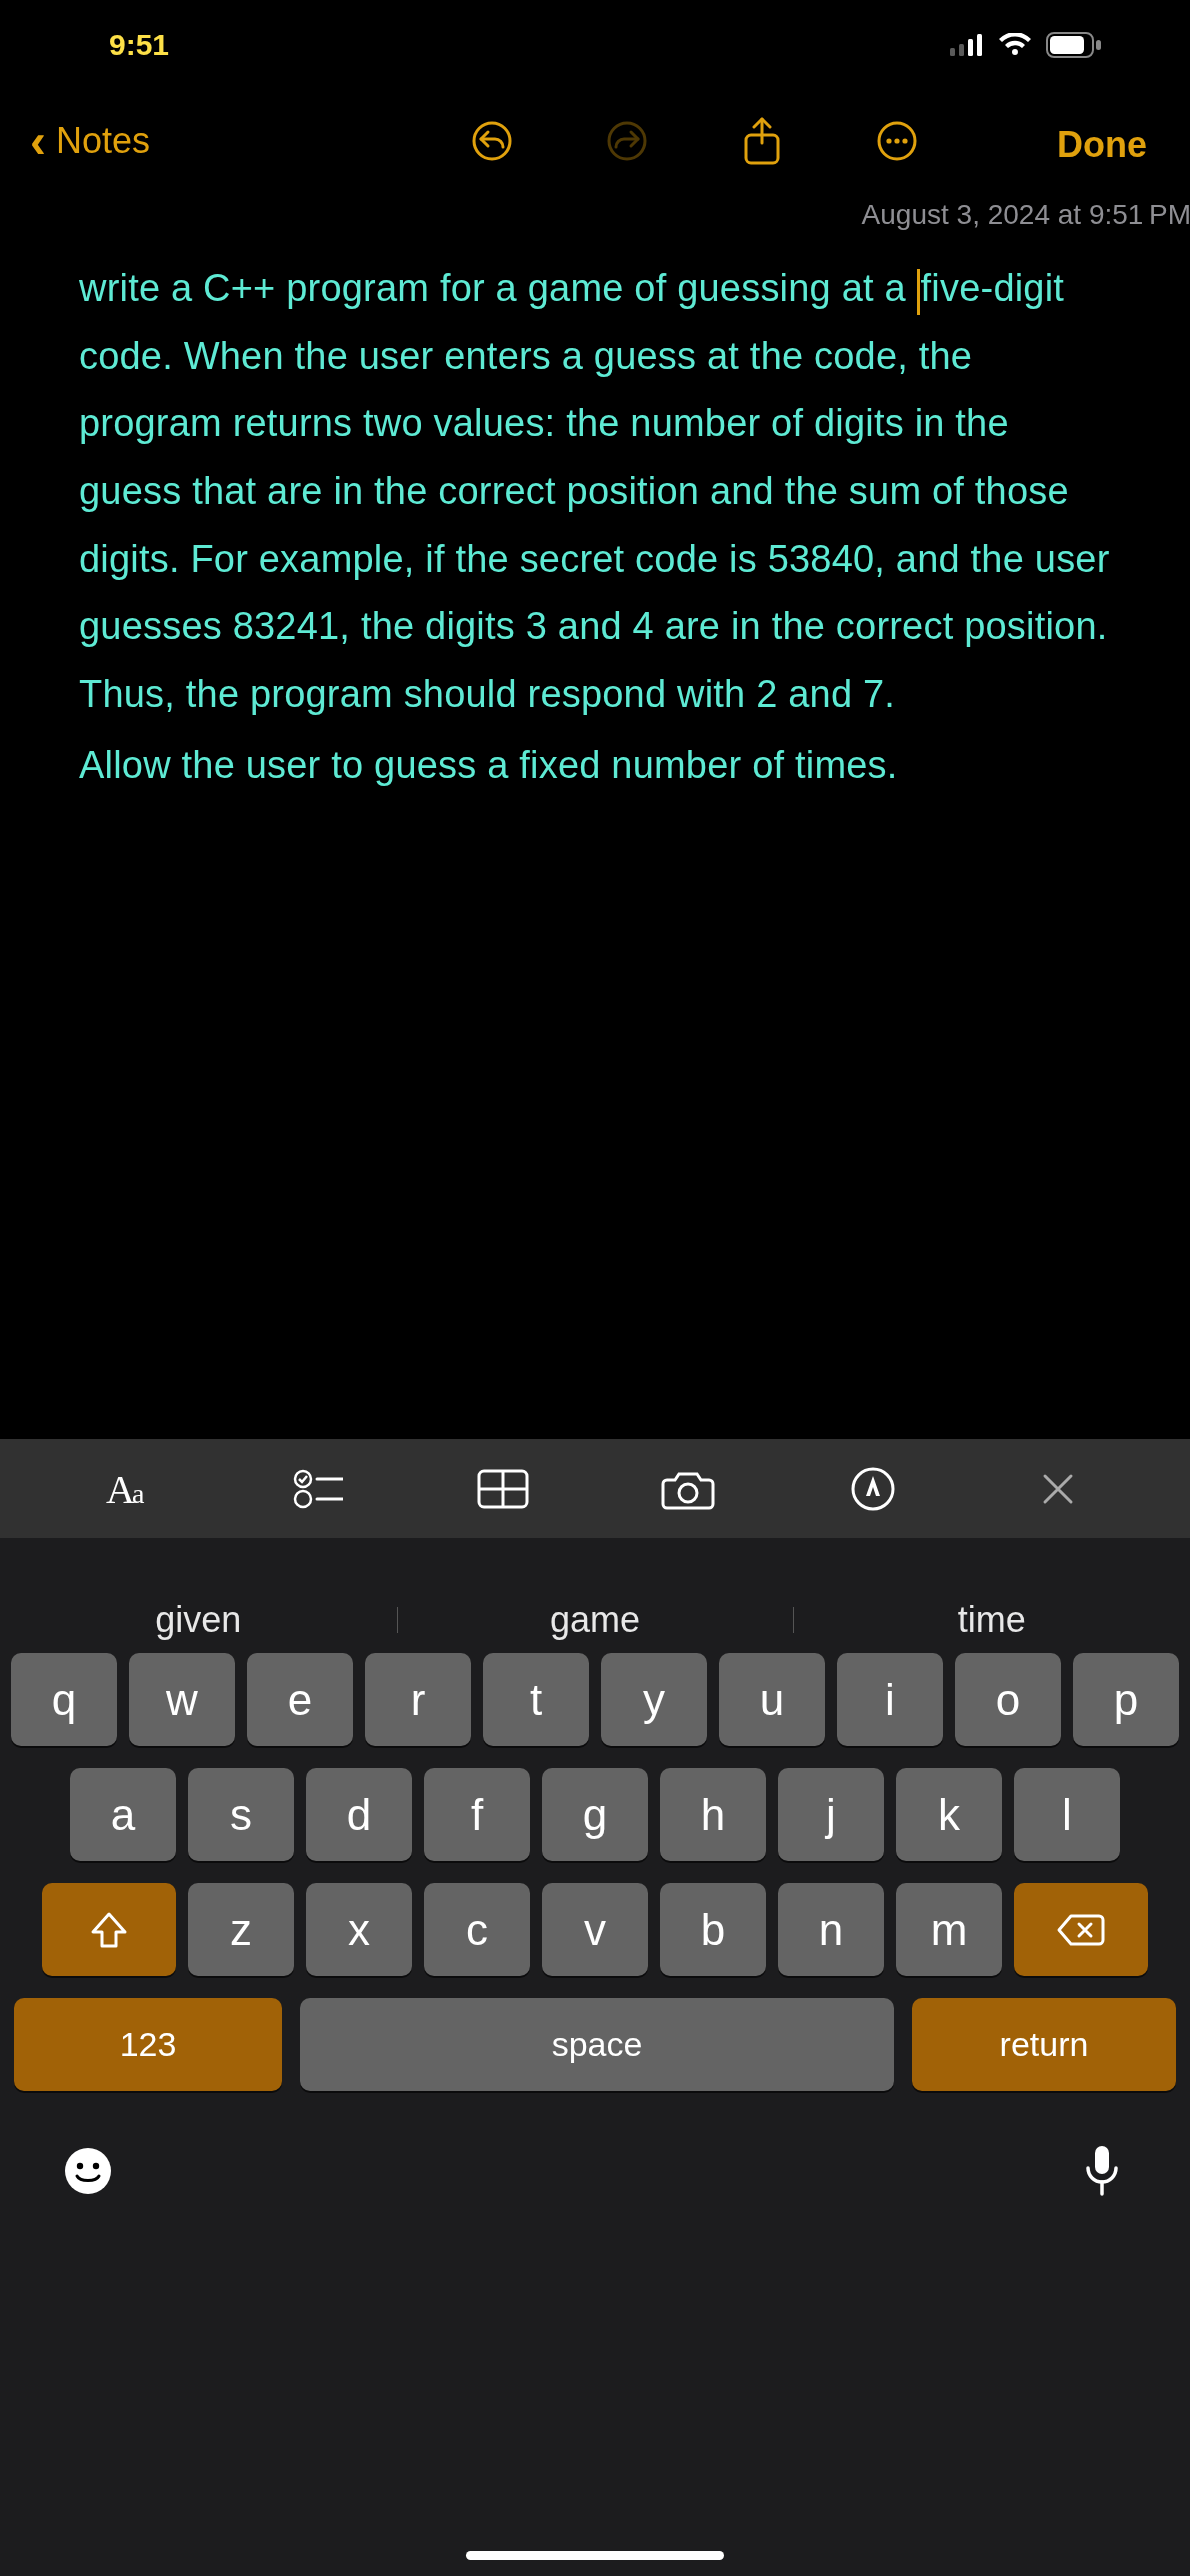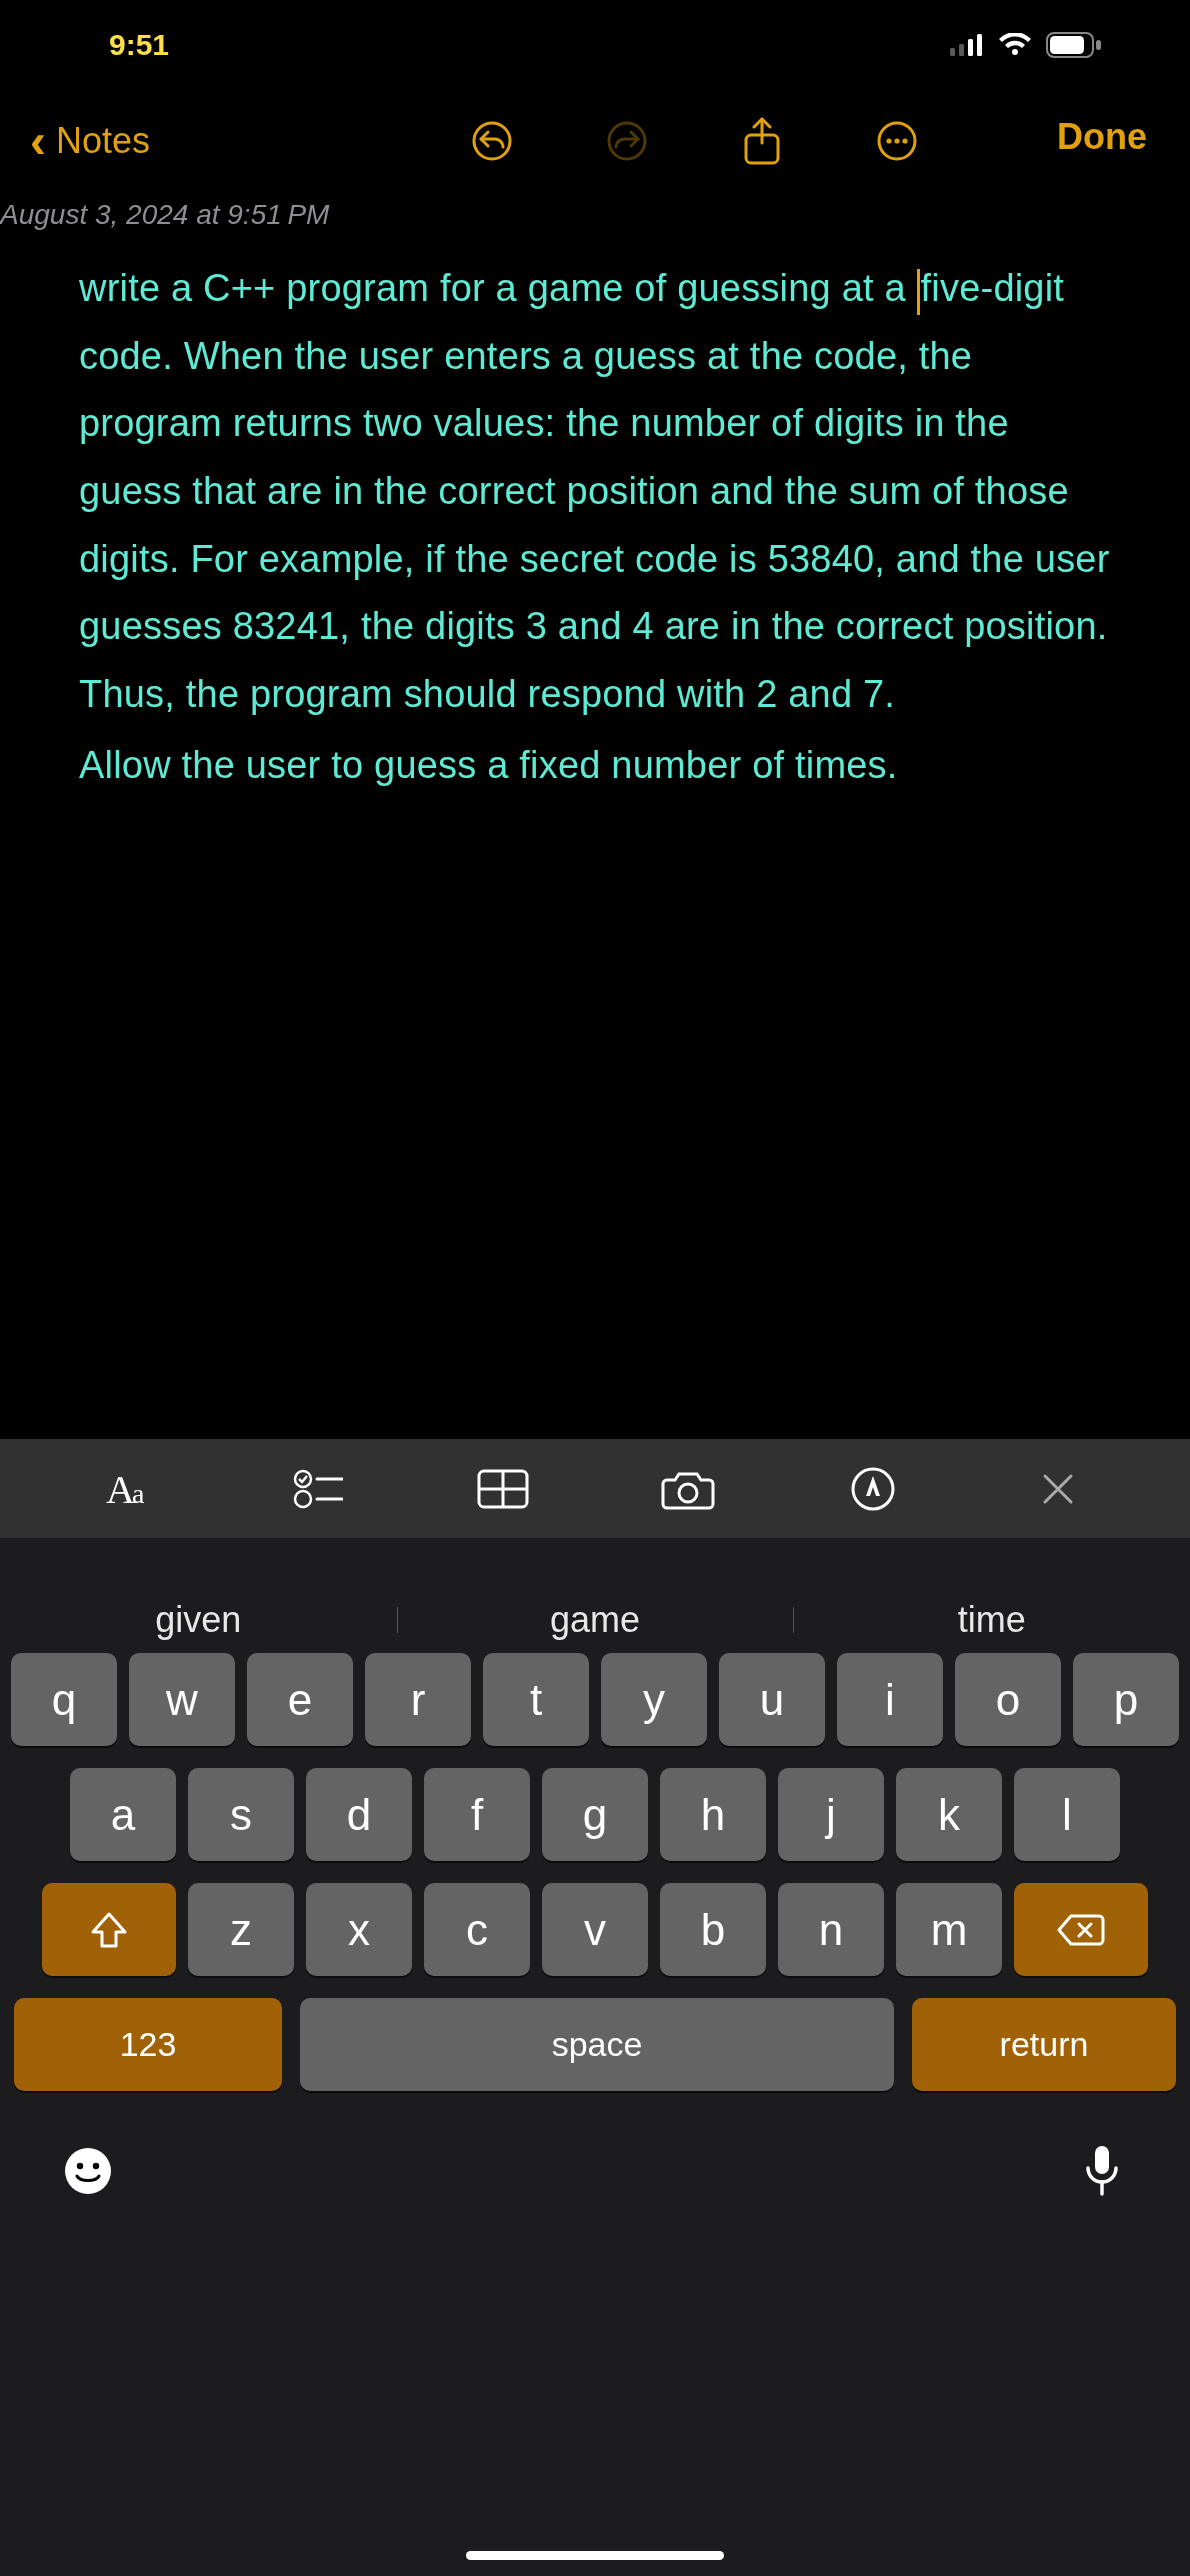--- a/index.html
+++ b/index.html
@@ -34,21 +34,21 @@
     display:flex; align-items:center; gap: 6px;
     color: #e0a10d;
     font-size: 36px;
     font-weight: 400;
     cursor:pointer;
   }
   .back-btn .chev { font-size: 48px; line-height: 1; font-weight: 600; margin-right:4px; }
   .nav-icons {
     flex: 1;
     display: flex;
-    align-items: flex-start;
+    align-items: flex-end;
     justify-content: flex-end;
     gap: 85px;
     padding-right: 14px;
   }
   .nav-icon {
     width: 50px; height: 50px;
     display:flex; align-items:center; justify-content:center;
     cursor:pointer;
   }
   .nav-icon svg { display:block; }
@@ -56,25 +56,24 @@
   .done-btn {
     color: #e0a10d;
     font-size: 36px;
     font-weight: 600;
     margin-left: 50px;
     cursor:pointer;
   }
 
   
   .date-line {
-    text-align: left;
+    text-align: right;
     color: #8e8e93;
     font-size: 28px;
     padding: 6px 0 24px;
-    font-style: italic;
   }
 
   
   .note-body {
     padding: 0 79px;
     font-size: 38px;
     line-height: 1.78;
     color: #5eead4;
     font-weight: 400;
     letter-spacing: 0.2px;

